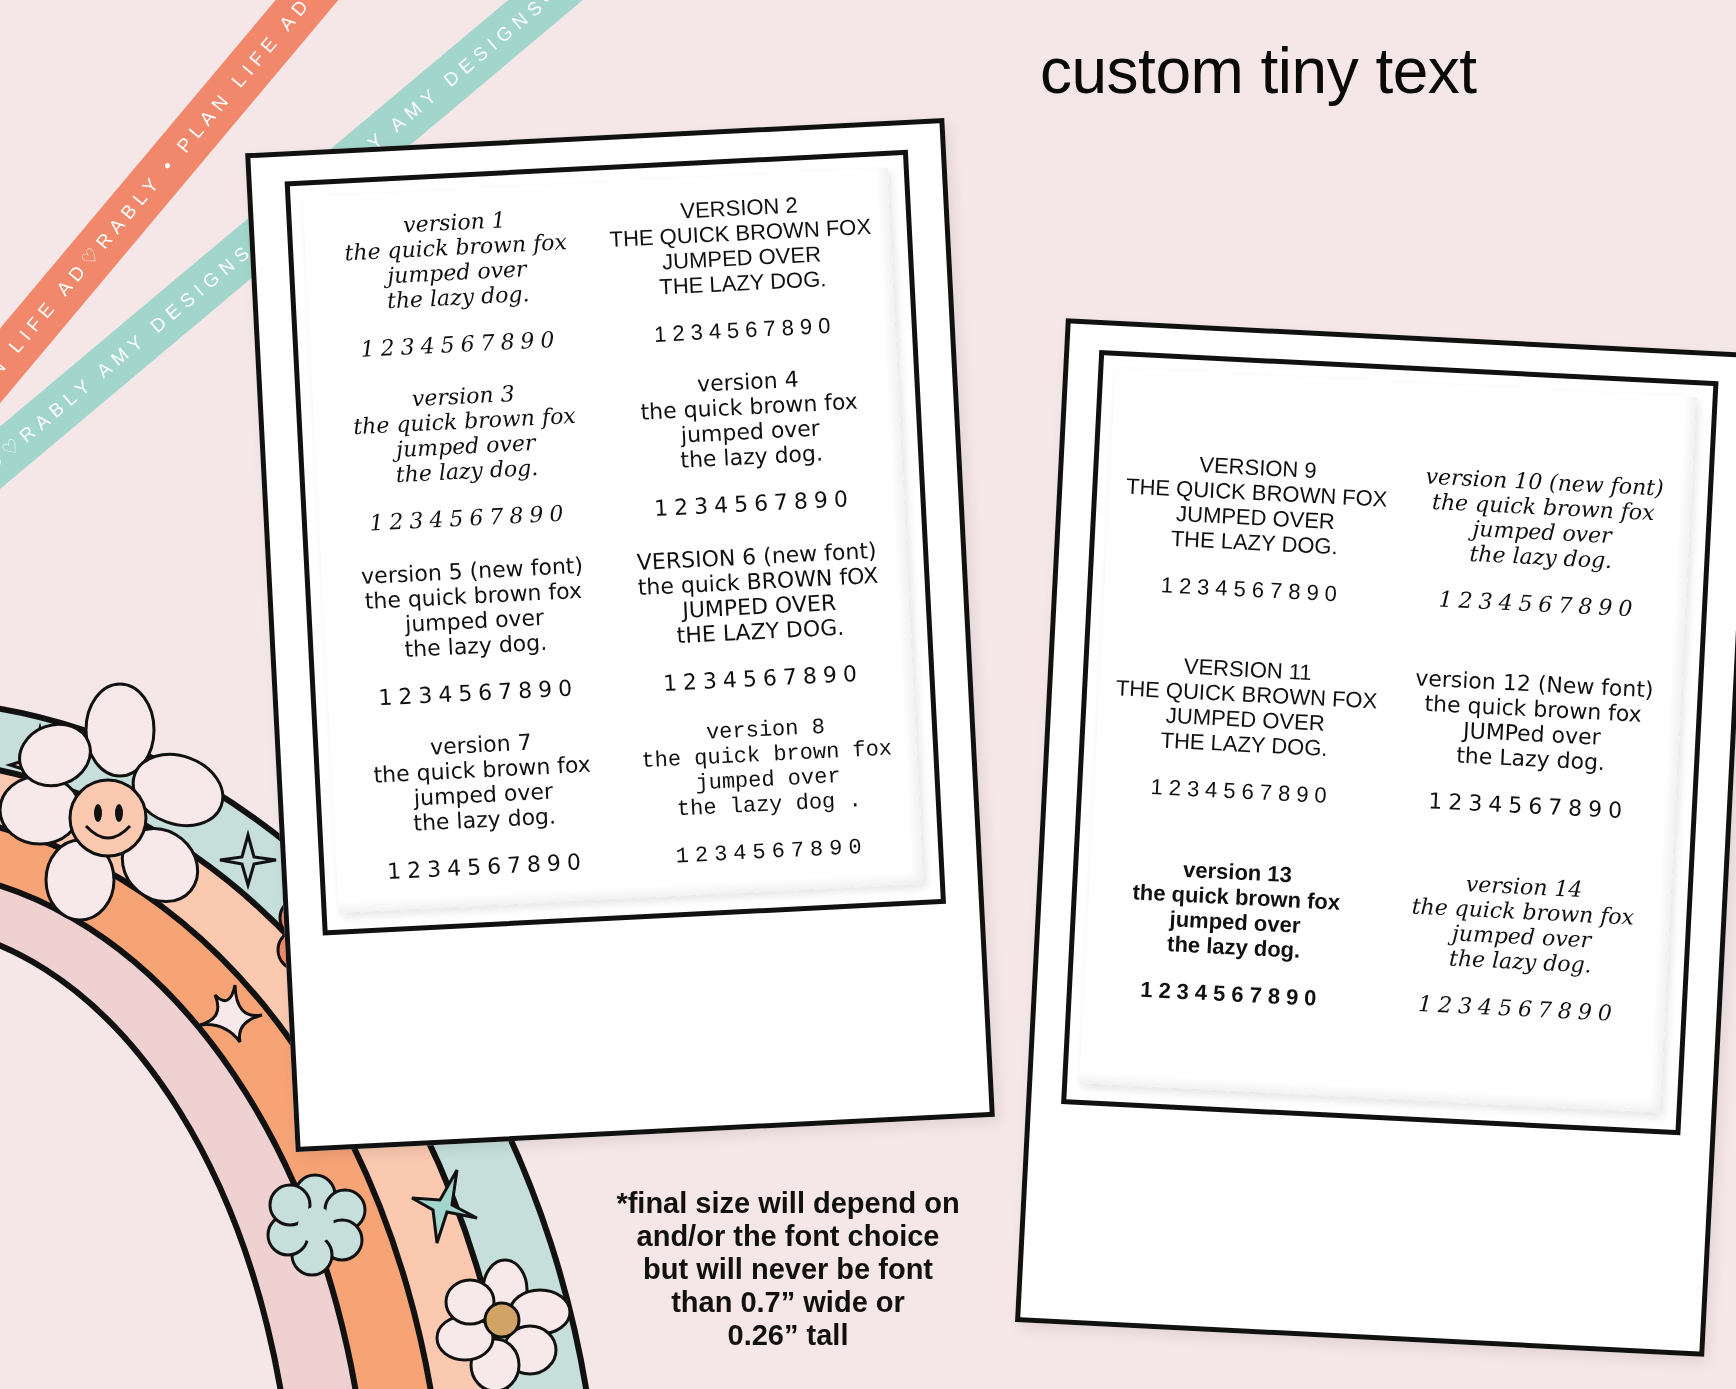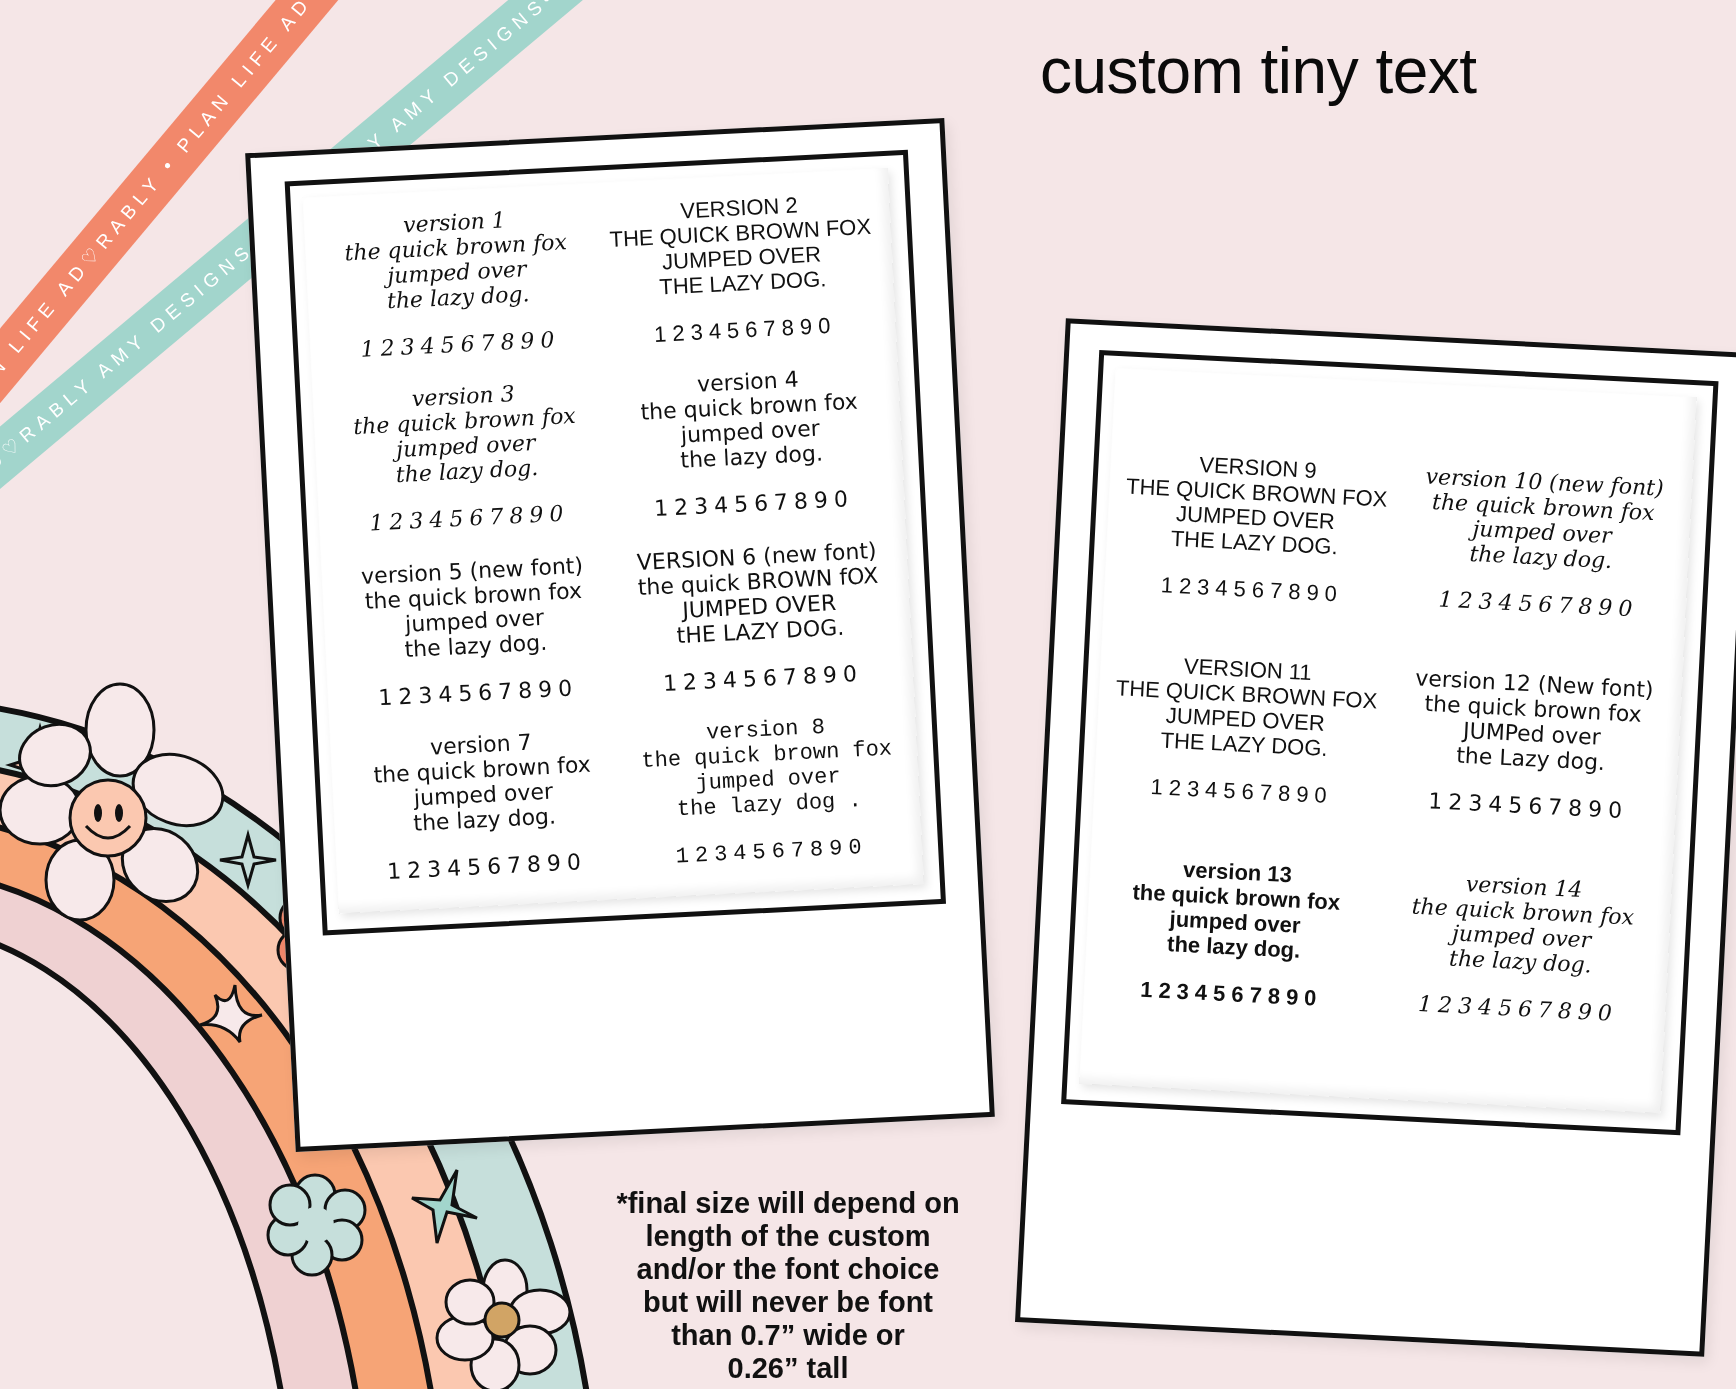--- a/index.html
+++ b/index.html
@@ -274,18 +274,17 @@
             </div>
             <div class="numbers">1234567890</div>
           </div>
         </div>
     </div>
   </div>
 </div>
 
 <div class="note" id="note">
     <div>*final size will depend on</div>
-    <div>length of the custom</div>
     <div>and/or the font choice</div>
     <div>but will never be font</div>
     <div>than 0.7” wide or</div>
     <div>0.26” tall</div>
   </div>
 
 </body></html>

